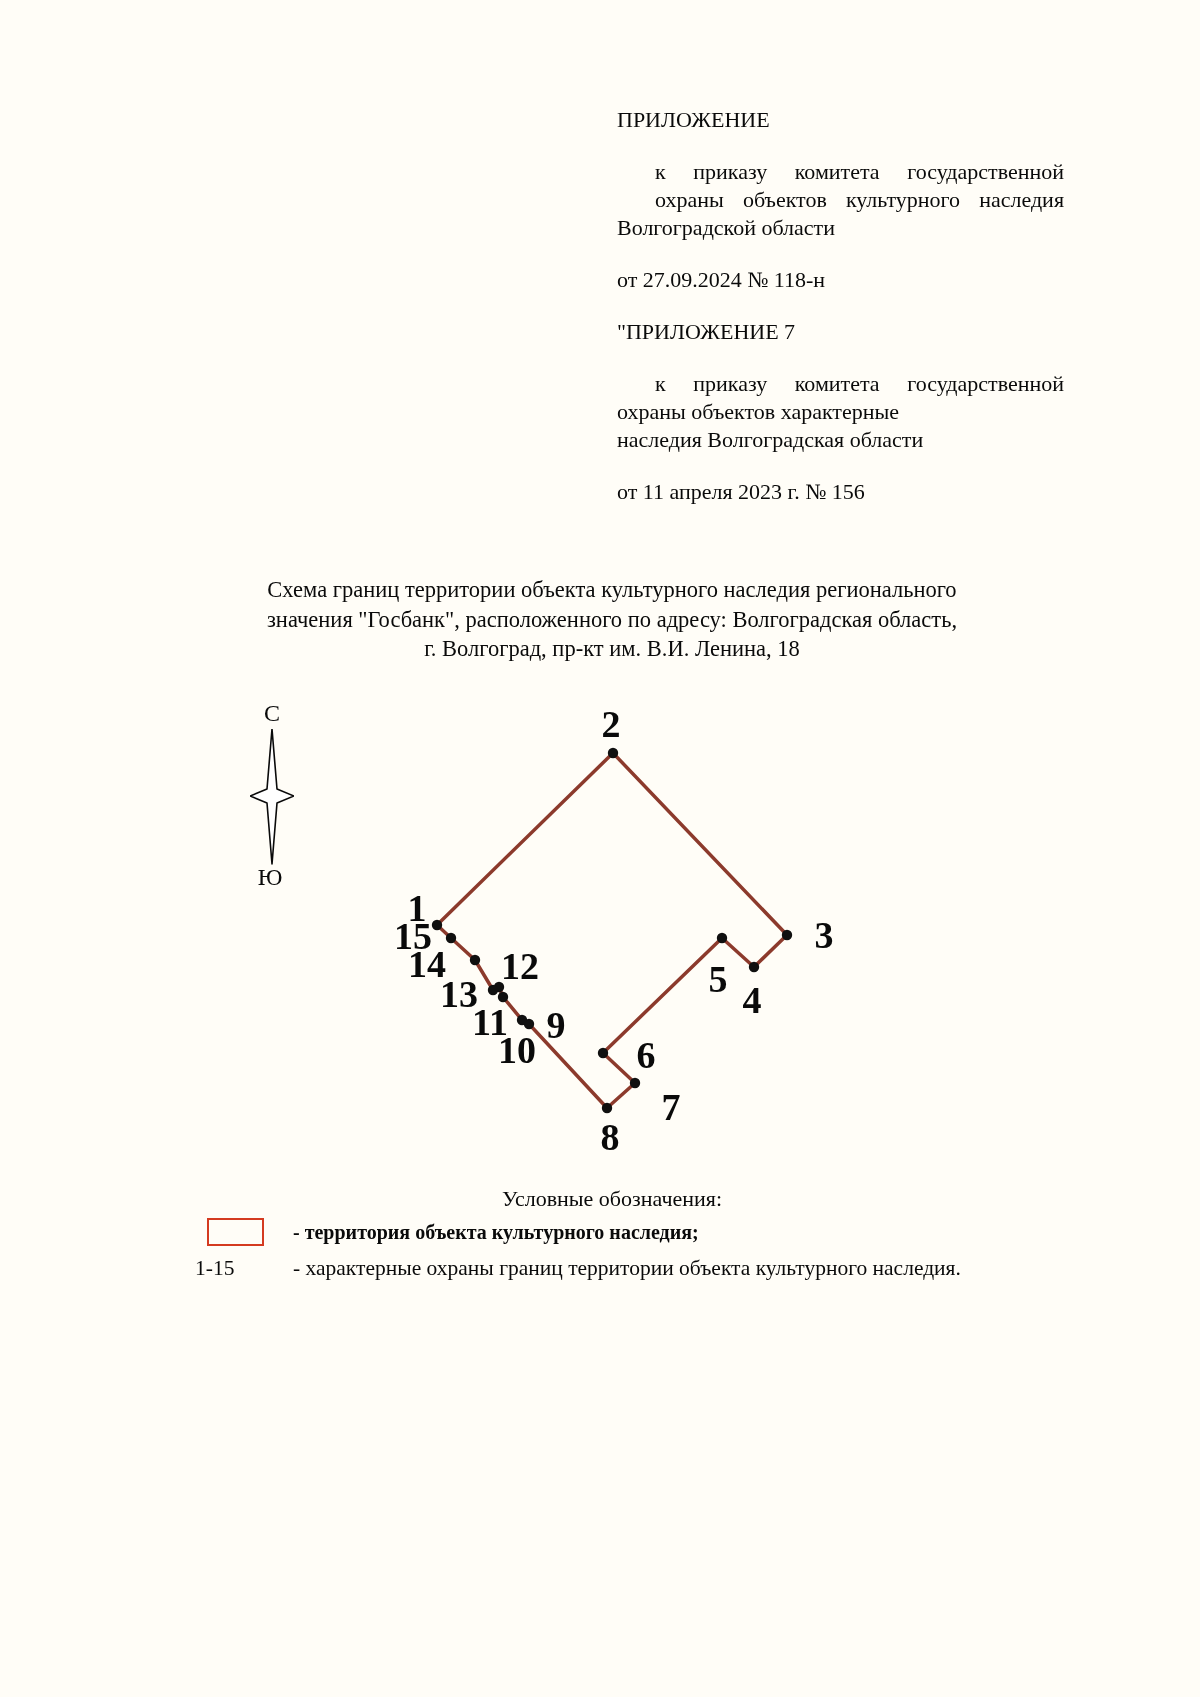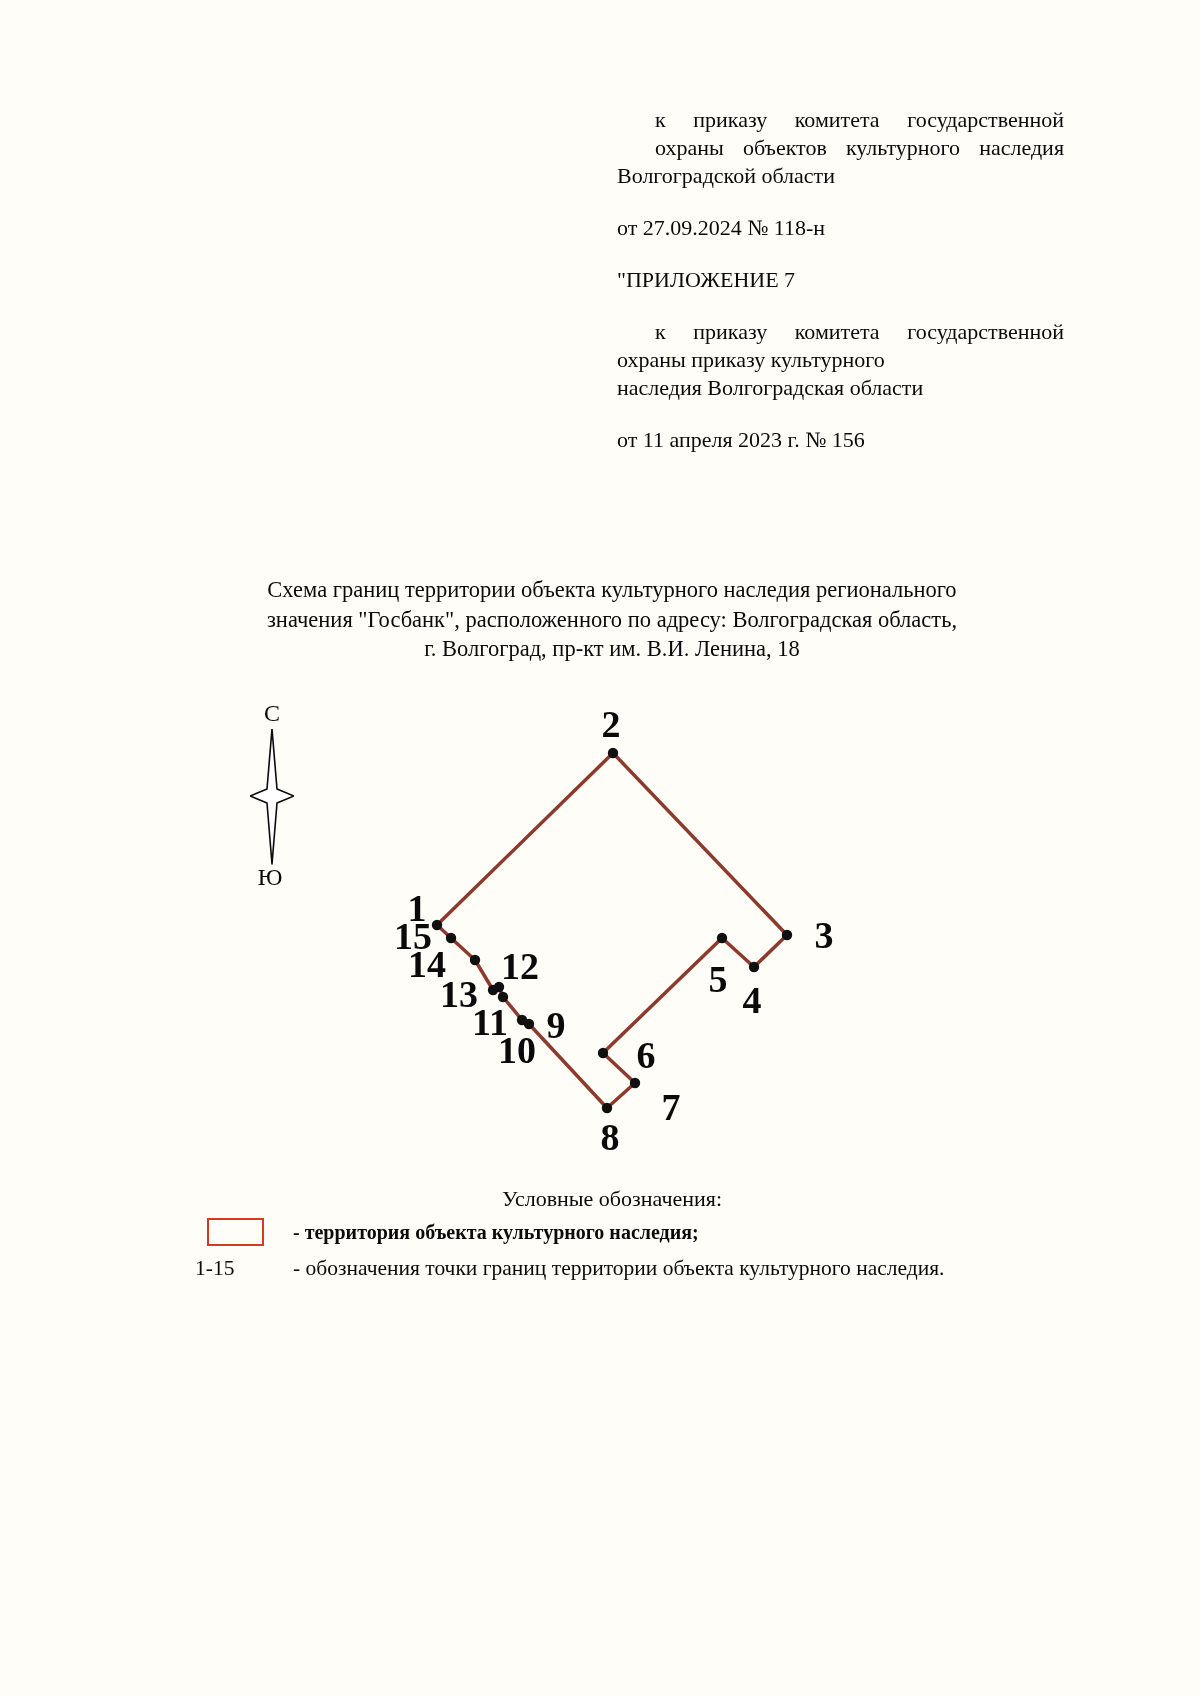--- a/index.html
+++ b/index.html
@@ -42,34 +42,35 @@
   .legend-label-1 { position:absolute; left:293px; top:1221px; font-size:20px;font-weight:bold; }
   .legend-key-2   { position:absolute; left:195px; top:1256px; font-size:21.5px; }
   .legend-label-2 { position:absolute; left:293px; top:1256px; font-size:21.5px; }
 </style>
 </head>
 <body>
 
 <div class="page">
 
   <div class="header-block">
+    <div class="block">ПРИЛОЖЕНИЕ</div>
 
     <div class="block">
       <div class="line-stretch">к приказу комитета государственной</div>
       <div class="line-stretch">охраны объектов культурного наследия</div>
       <div>Волгоградской области</div>
     </div>
 
     <div class="block">от 27.09.2024 № 118-н</div>
 
     <div class="block">"ПРИЛОЖЕНИЕ 7</div>
 
     <div class="block">
       <div class="line-stretch">к приказу комитета государственной</div>
-      <div>охраны приказу культурного</div>
+      <div>охраны объектов характерные</div>
       <div>наследия Волгоградская области</div>
     </div>
 
     <div class="block">от 11 апреля 2023 г. № 156</div>
   </div>
 
   <div class="title">
     <div>Схема границ территории объекта культурного наследия регионального</div>
     <div>значения "Госбанк", расположенного по адресу: Волгоградская область,</div>
     <div>г. Волгоград, пр-кт им. В.И. Ленина, 18</div>
@@ -116,15 +117,15 @@
       <circle cx="451" cy="938" r="5.2" fill="#101010"></circle>
       <text x="413" y="949" class="pt-label">15</text>
     </svg>
 
   <div class="legend-heading">Условные обозначения:</div>
 
   <div class="legend-box" style="border-color: rgb(212, 58, 32);"></div>
   <div class="legend-label-1">- территория объекта культурного наследия;</div>
 
   <div class="legend-key-2">1-15</div>
-  <div class="legend-label-2">- обозначения точки границ территории объекта культурного наследия.</div>
+  <div class="legend-label-2">- характерные охраны границ территории объекта культурного наследия.</div>
 
 </div>
 
 </body></html>

